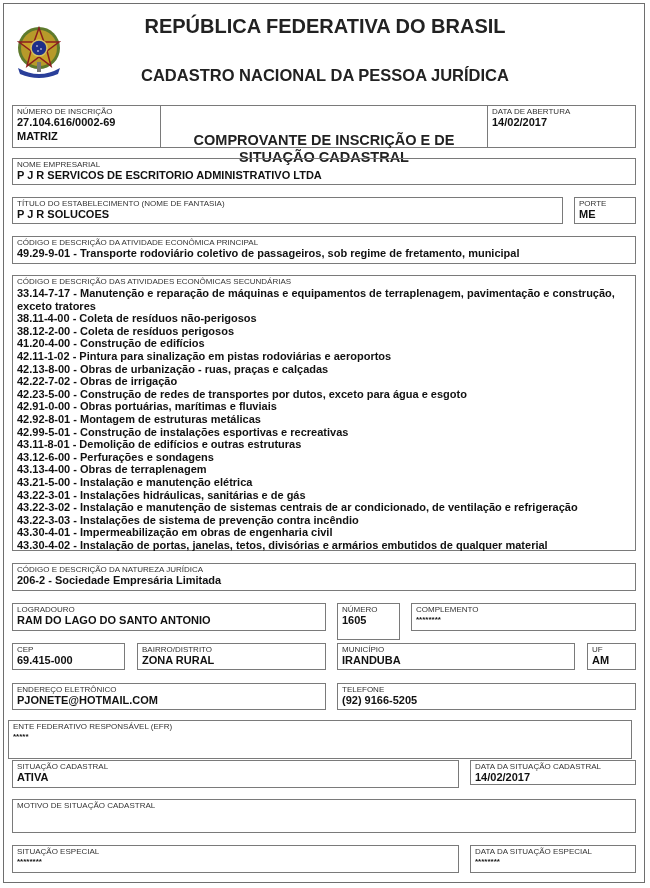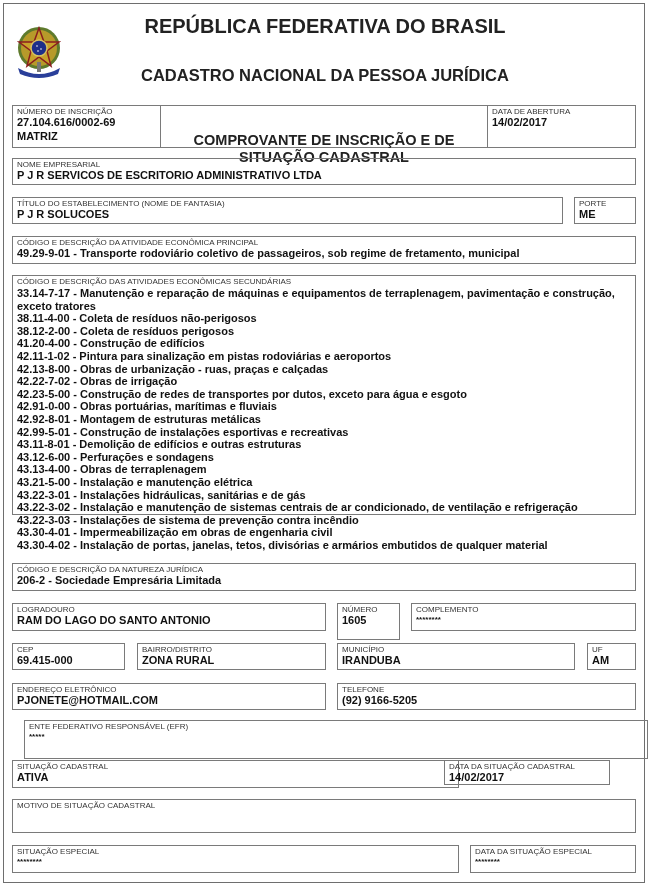--- a/index.html
+++ b/index.html
@@ -70,21 +70,21 @@
 <div class="box" style="left:574px;top:197px;width:62px;height:27px;">
   <span class="lbl">PORTE</span>
   <span class="val">ME</span>
 </div>
 
 <div class="box" style="left:12px;top:236px;width:624px;height:28px;">
   <span class="lbl">CÓDIGO E DESCRIÇÃO DA ATIVIDADE ECONÔMICA PRINCIPAL</span>
   <span class="val">49.29-9-01 - Transporte rodoviário coletivo de passageiros, sob regime de fretamento, municipal</span>
 </div>
 
-<div class="box" style="left:12px;top:275px;width:624px;height:240px;">
+<div class="box" style="left:12px;top:275px;width:624px;height:276px;">
   <span class="lbl">CÓDIGO E DESCRIÇÃO DAS ATIVIDADES ECONÔMICAS SECUNDÁRIAS</span>
   <div class="list" id="sec-list">
       <div>33.14-7-17 - Manutenção e reparação de máquinas e equipamentos de terraplenagem, pavimentação e construção, exceto tratores</div>
       <div>38.11-4-00 - Coleta de resíduos não-perigosos</div>
       <div>38.12-2-00 - Coleta de resíduos perigosos</div>
       <div>41.20-4-00 - Construção de edifícios</div>
       <div>42.11-1-02 - Pintura para sinalização em pistas rodoviárias e aeroportos</div>
       <div>42.13-8-00 - Obras de urbanização - ruas, praças e calçadas</div>
       <div>42.22-7-02 - Obras de irrigação</div>
       <div>42.23-5-00 - Construção de redes de transportes por dutos, exceto para água e esgoto</div>
@@ -140,30 +140,30 @@
 
 <div class="box" style="left:12px;top:683px;width:314px;height:27px;">
   <span class="lbl">ENDEREÇO ELETRÔNICO</span>
   <span class="val">PJONETE@HOTMAIL.COM</span>
 </div>
 <div class="box" style="left:337px;top:683px;width:299px;height:27px;">
   <span class="lbl">TELEFONE</span>
   <span class="val">(92) 9166-5205</span>
 </div>
 
-<div class="box" style="left:24px;top:720px;width:624px;height:39px;padding-left:48px;">
+<div class="box" style="left:8px;top:720px;width:624px;height:39px;padding-left:48px;">
   <span class="lbl">ENTE FEDERATIVO RESPONSÁVEL (EFR)</span>
   <span class="val stars">*****</span>
 </div>
 
 <div class="box" style="left:12px;top:760px;width:447px;height:28px;">
   <span class="lbl">SITUAÇÃO CADASTRAL</span>
   <span class="val">ATIVA</span>
 </div>
-<div class="box" style="left:444px;top:760px;width:166px;height:25px;">
+<div class="box" style="left:470px;top:760px;width:166px;height:25px;">
   <span class="lbl">DATA DA SITUAÇÃO CADASTRAL</span>
   <span class="val">14/02/2017</span>
 </div>
 
 <div class="box" style="left:12px;top:799px;width:624px;height:34px;">
   <span class="lbl">MOTIVO DE SITUAÇÃO CADASTRAL</span>
   <span class="val"></span>
 </div>
 
 <div class="box" style="left:12px;top:845px;width:447px;height:28px;">

